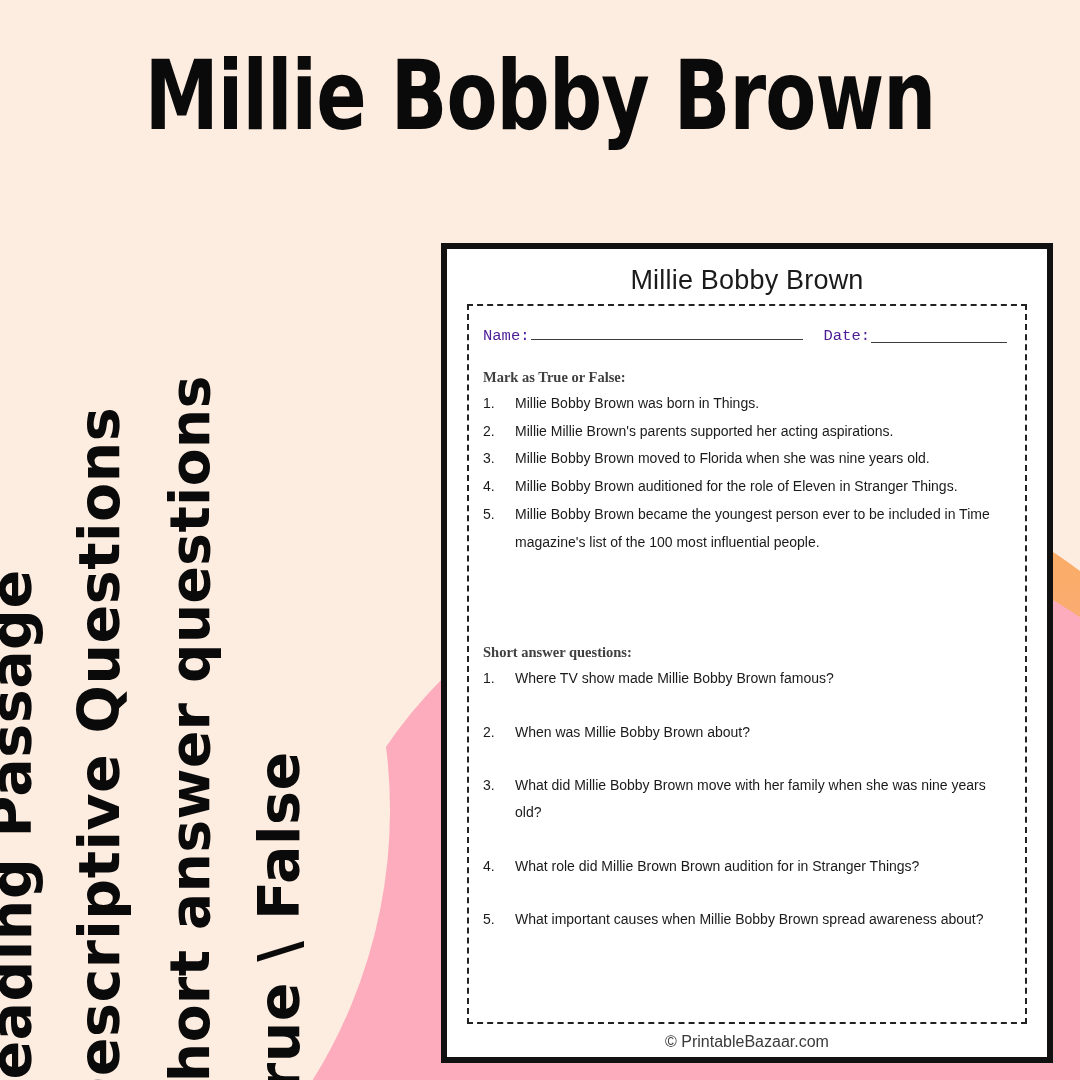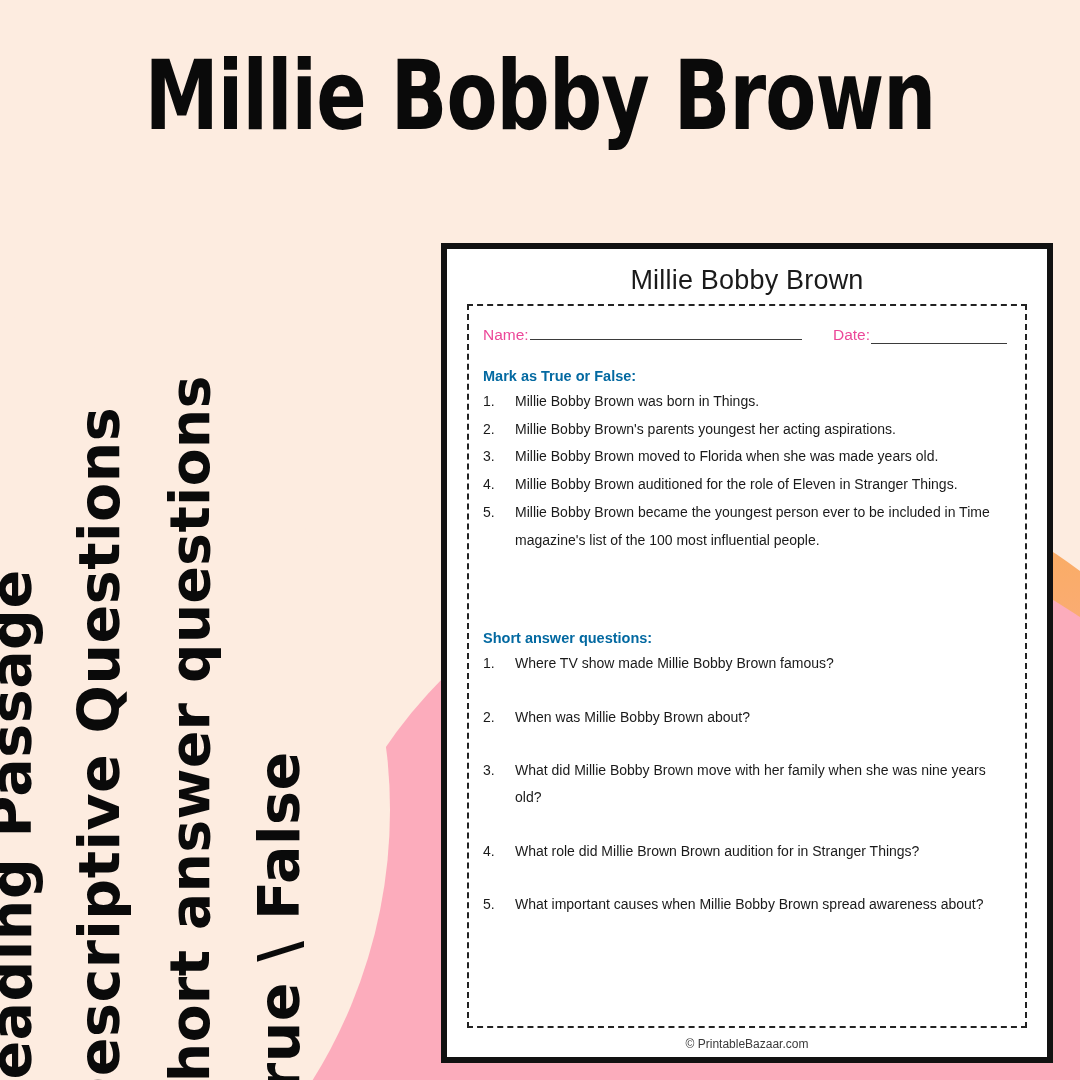--- a/index.html
+++ b/index.html
@@ -104,44 +104,46 @@
     display:flex;
     flex-direction:column;
     min-height:0;
   }
 
   
   #namedate-row {
     display:flex;
     align-items:baseline;
     font-size:15.5px;
-    color:#ec4899;
+    color:#4c1d95;
     padding:6px 0 2px 0;
+    font-family:Liberation Mono, monospace;
   }
   #name-field { display:flex; align-items:baseline; }
-  #date-field { display:flex; align-items:flex-end; margin-left:auto; padding-right:4px; }
+  #date-field { display:flex; align-items:center; margin-left:auto; padding-right:4px; }
   .field-label { white-space:nowrap; }
   .field-blank {
     display:inline-block;
     border-bottom:1.5px solid #3b3b3b;
     height:14px;
     margin-left:1px;
   }
   #name-blank { width:272px; }
   #date-blank { width:136px; }
 
   
   .section-heading {
     font-size:14.5px;
     font-weight:700;
-    color:#0369a1;
+    color:#404040;
     margin-top:22px;
     margin-bottom:4px;
-  }
-  #short-heading { margin-top:0; }
+    font-family:Liberation Serif, serif;
+  }
+  #short-heading { margin-top:12px; }
 
   
   .qlist { list-style:none; }
   .qitem {
     display:flex;
     font-size:14px;
     color:#1a1a1a;
     line-height:1.95;
   }
   .qnum {
@@ -156,21 +158,21 @@
   .sa-list .qitem:last-child { margin-bottom:0; }
 
   #tf-block { margin-bottom:0; }
   #gap-block { flex:0 0 74px; }
   #sa-block { padding-top:2px; }
   #tail-space { flex:1 1 auto; min-height:10px; }
 
   
   #worksheet-footer {
     text-align:center;
-    font-size:12px;
+    font-size:16px;
     color:#3a3a3a;
     padding:9px 0 6px 0;
   }
 </style>
 </head>
 <body>
 
 <div id="decor-layer">
   <div class="decor-circle" id="circle-gradient"></div>
   <div class="decor-circle" id="circle-pink"></div>
@@ -203,25 +205,25 @@
 
     <div id="tf-block">
       <div class="section-heading">Mark as True or False:</div>
       <ul class="qlist tf-list">
         <li class="qitem">
           <span class="qnum">1.</span>
           <span class="qtext">Millie Bobby Brown was born in Things.</span>
         </li>
         <li class="qitem">
           <span class="qnum">2.</span>
-          <span class="qtext">Millie Bobby Brown's parents youngest her acting aspirations.</span>
+          <span class="qtext">Millie Millie Brown's parents supported her acting aspirations.</span>
         </li>
         <li class="qitem">
           <span class="qnum">3.</span>
-          <span class="qtext">Millie Bobby Brown moved to Florida when she was made years old.</span>
+          <span class="qtext">Millie Bobby Brown moved to Florida when she was nine years old.</span>
         </li>
         <li class="qitem">
           <span class="qnum">4.</span>
           <span class="qtext">Millie Bobby Brown auditioned for the role of Eleven in Stranger Things.</span>
         </li>
         <li class="qitem">
           <span class="qnum">5.</span>
           <span class="qtext">Millie Bobby Brown became the youngest person ever to be included in Time magazine's list of the 100 most influential people.</span>
         </li>
       </ul>

